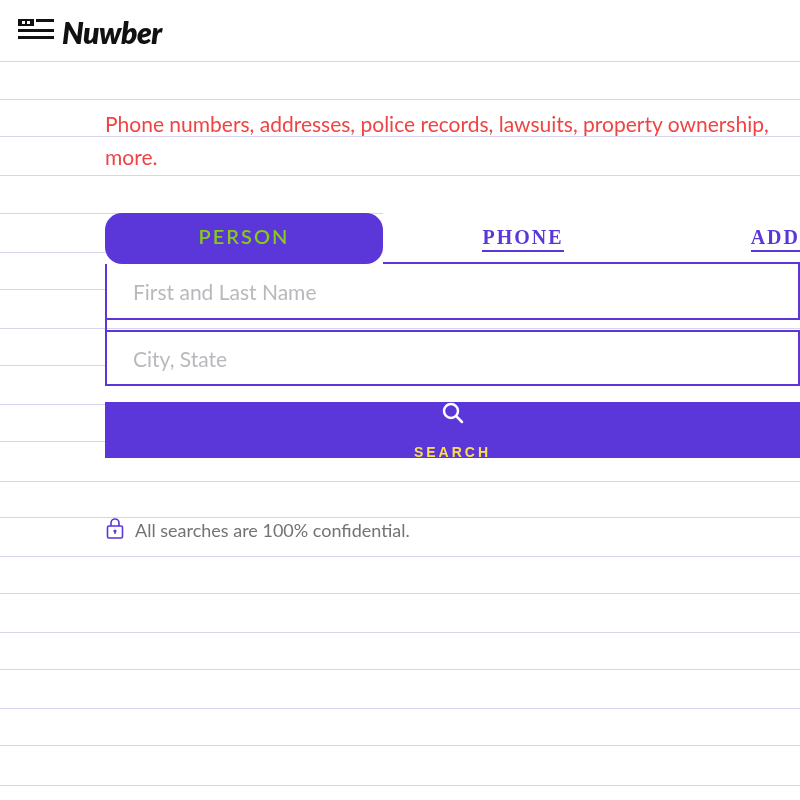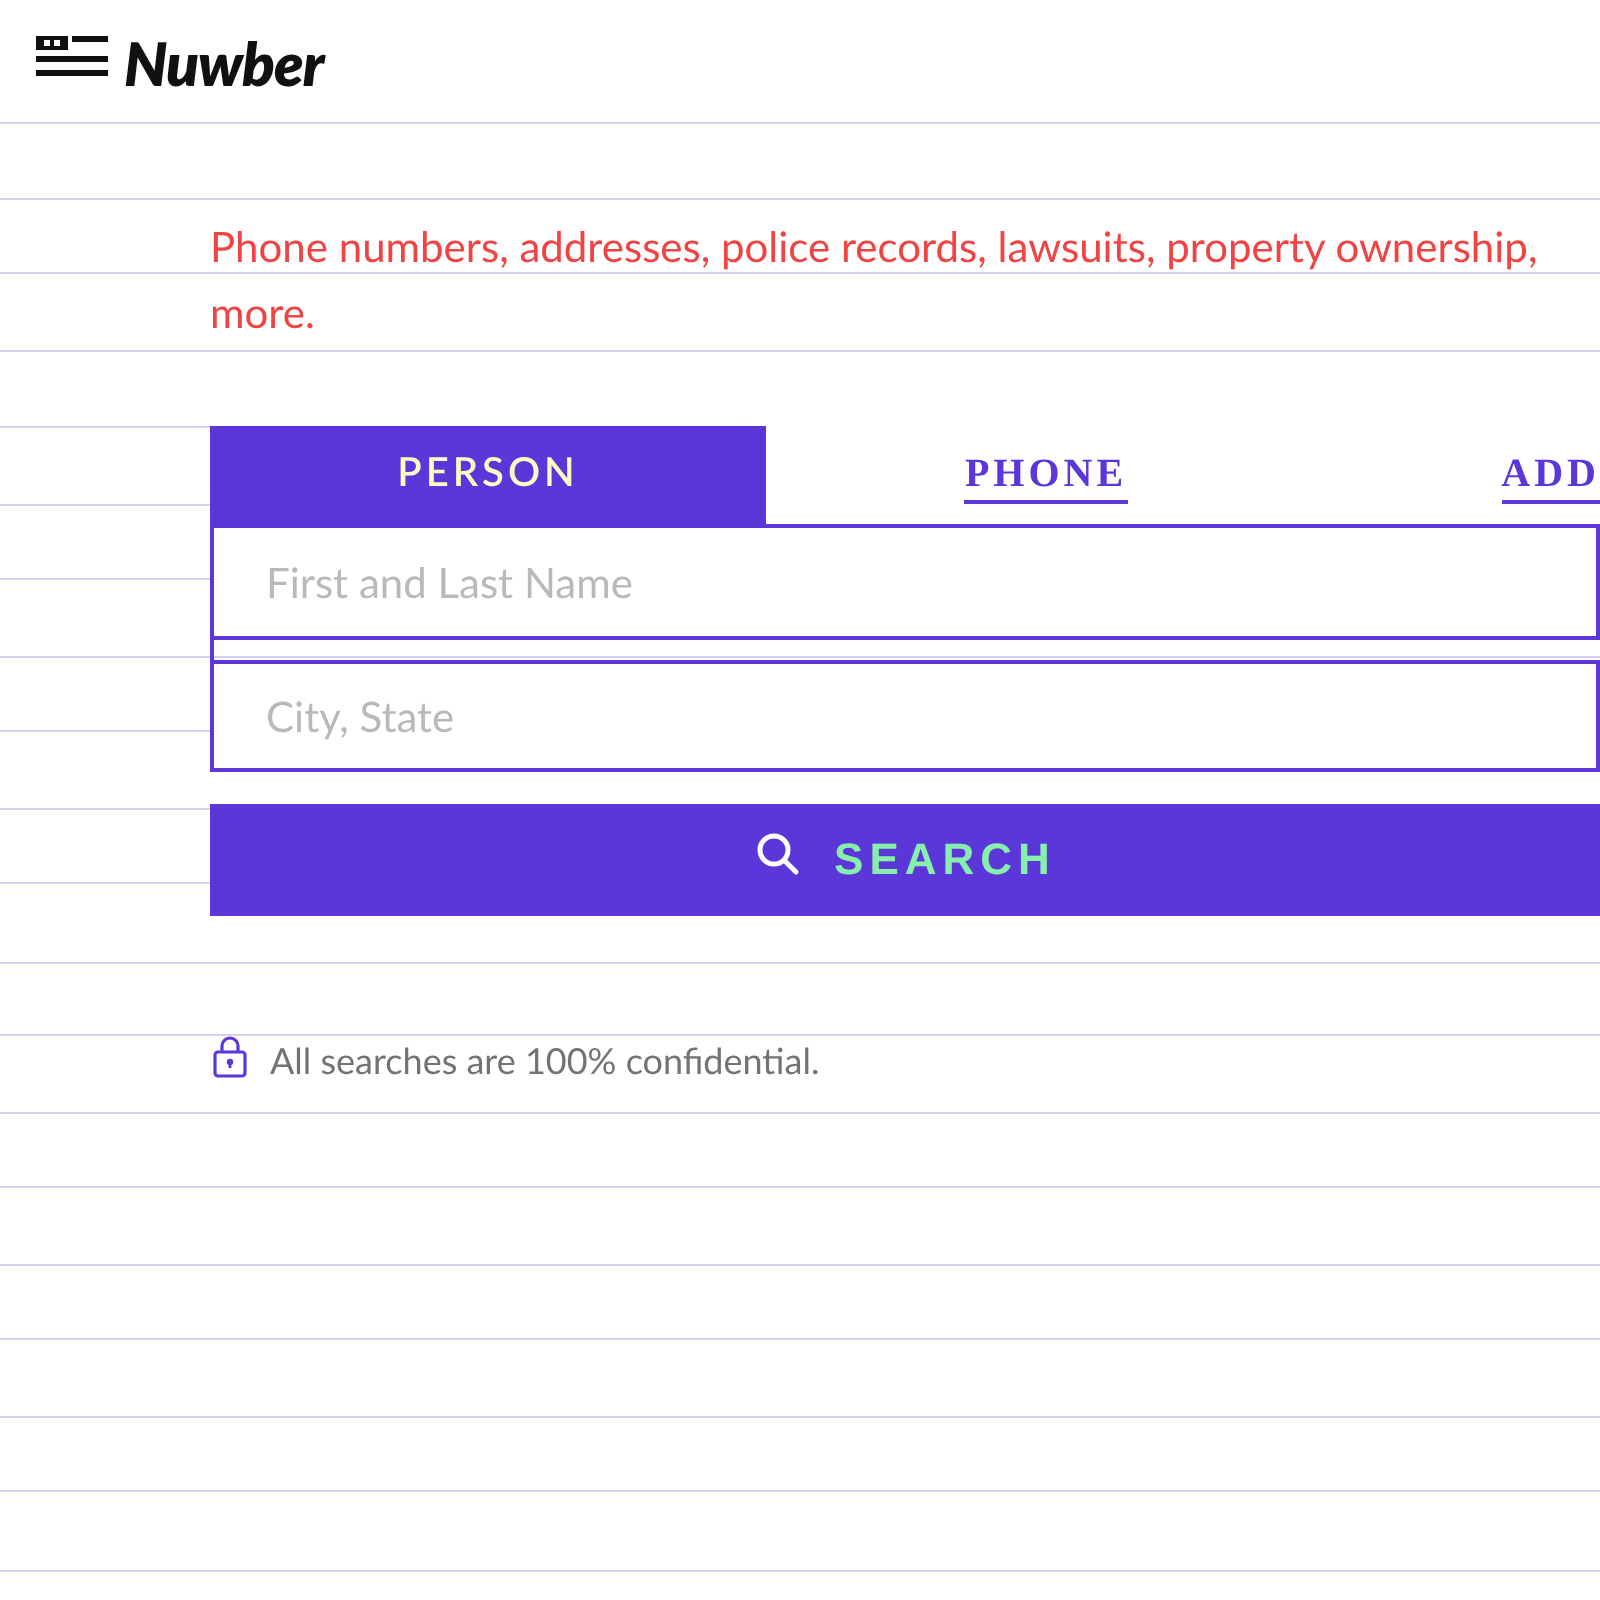--- a/index.html
+++ b/index.html
@@ -77,22 +77,23 @@
     letter-spacing: 2px;
     padding: 11px 0 10px 0;
     color: #5b36d8;
     border-bottom: 2px solid #5b36d8;
     position: relative;
     cursor: pointer;
     background: #fff;
   }
   .tab.active {
     background: #5b36d8;
-    color: #fef9c3;
+    color: #84cc16;
     border-bottom: 2px solid #5b36d8;
+    border-radius: 17px;
   }
   .tab-linklike {
     display: inline-block;
     border-bottom: 2px solid #5b36d8;
     padding-bottom: 1px;
     font-family: Liberation Serif, serif;
   }
   .search-form {
     border-left: 2px solid #5b36d8;
   }
@@ -108,30 +109,31 @@
     color: #b9b9bd;
     background: #fff;
     width: 100%;
   }
   .field:first-of-type { margin-top: 0; border-top: none;}
   .search-btn {
     margin-top: 16px;
     height: 56px;
     width: 100%;
     background: #5b36d8;
-    color: #86efac;
+    color: #fde047;
     border: none;
-    font-size: 22px;
+    font-size: 14px;
     font-weight: 700;
     letter-spacing: 3px;
     display: flex;
     align-items: center;
     justify-content: center;
     gap: 16px;
     cursor: pointer;
+    flex-direction: column;
   }
   .search-icon {
     display: inline-block;
   }
   .confidential {
     margin-top: 58px;
     display: flex;
     align-items: center;
     gap: 10px;
     font-size: 18px;

